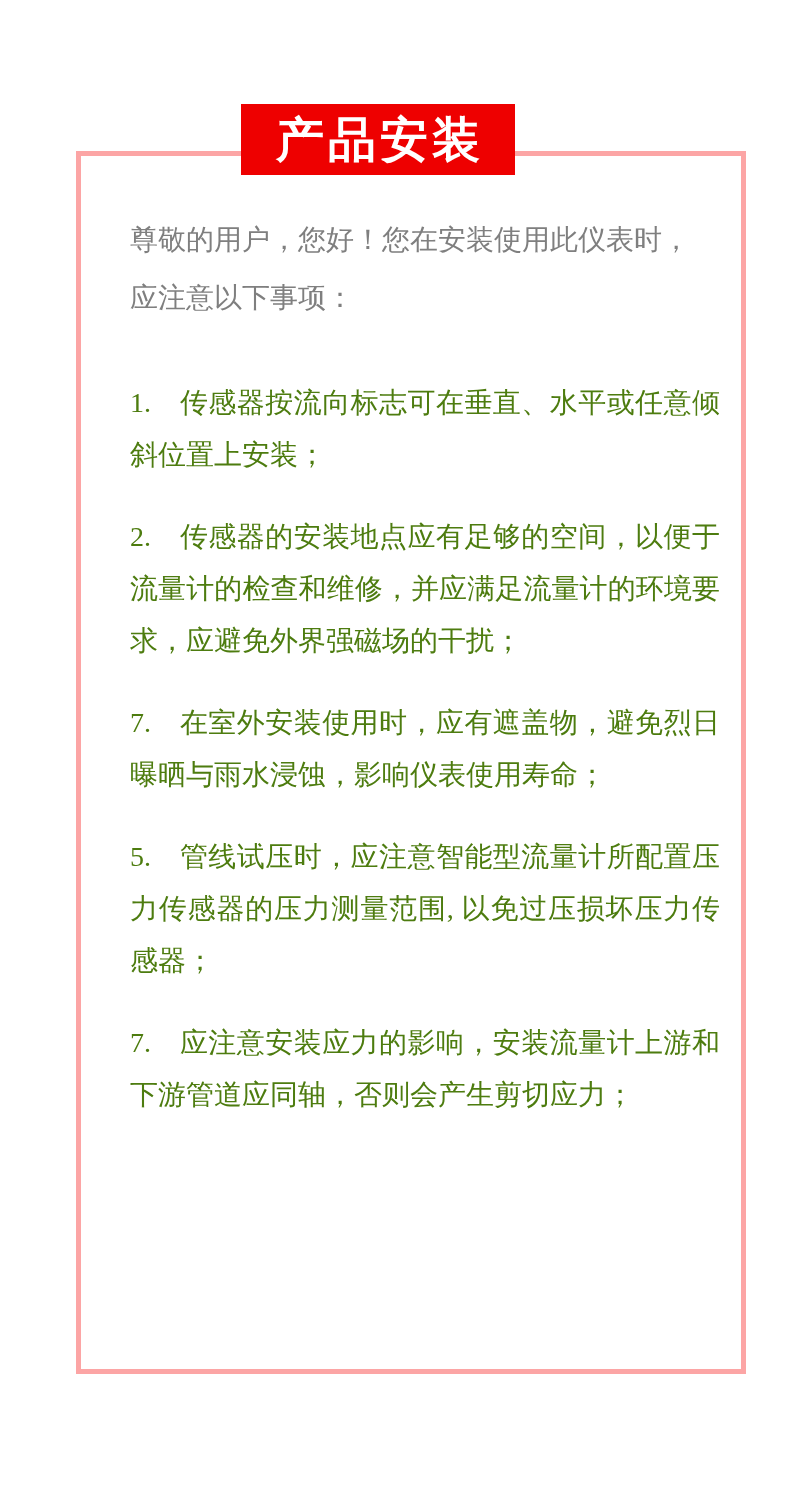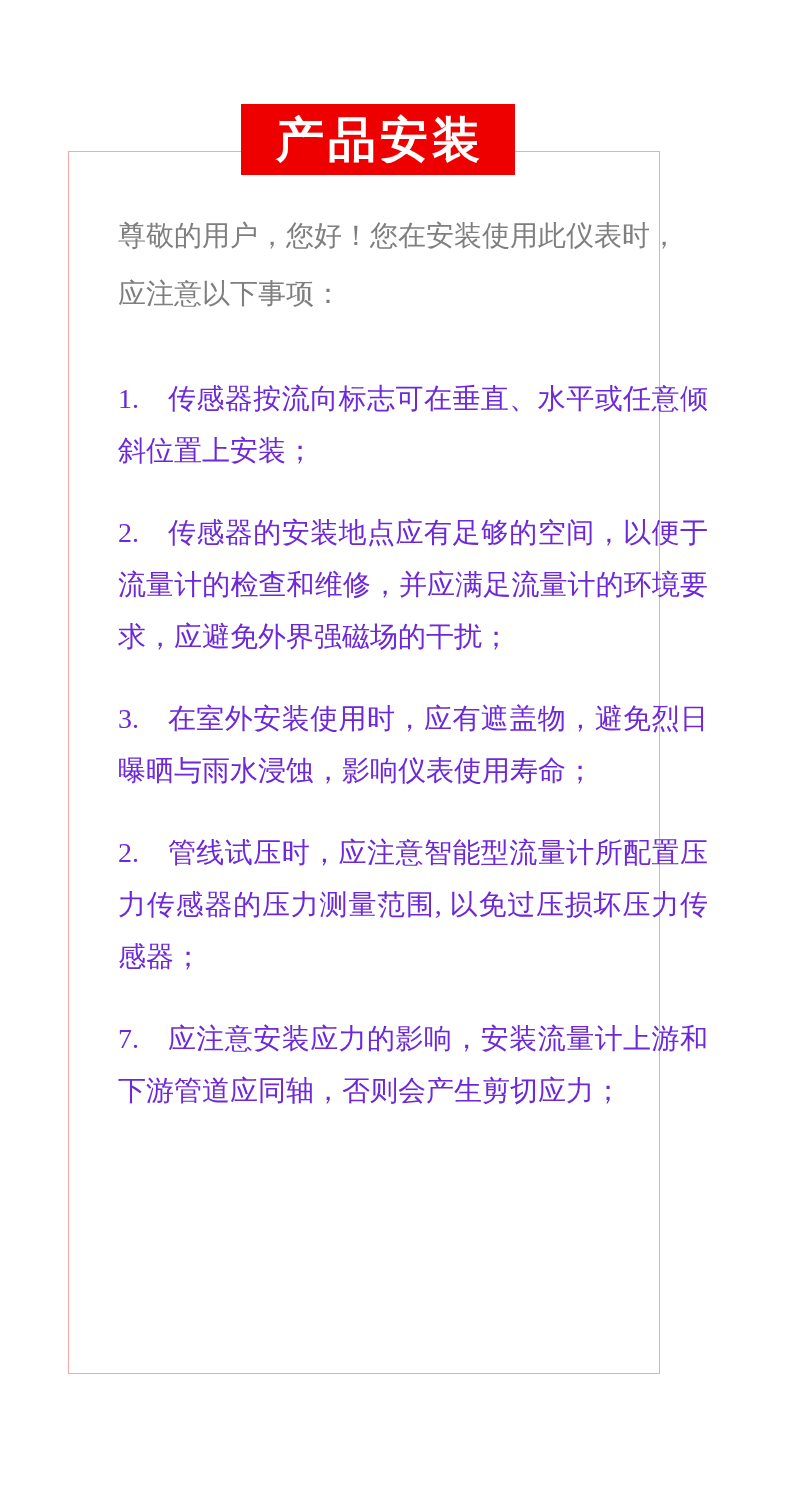--- a/index.html
+++ b/index.html
@@ -10,25 +10,25 @@
   }
   .page {
     position: relative;
     width: 790px;
     height: 1501px;
     background: #ffffff;
     overflow: hidden;
   }
   .notice-card {
     position: absolute;
-    left: 68px;
+    left: 76px;
     top: 151px;
-    width: 592px;
+    width: 670px;
     height: 1223px;
-    border: 1px solid #fca5a5;
+    border: 5px solid #fca5a5;
     box-sizing: border-box;
     background: #ffffff;
   }
   .title-banner {
     position: absolute;
     left: 241px;
     top: 104px;
     width: 274px;
     height: 71px;
     background: #ee0000;
@@ -56,21 +56,21 @@
     font-size: 28px;
     line-height: 58px;
     color: #7f7f7f;
     font-family: "Liberation Sans", sans-serif;
   }
   .note-item {
     width: 590px;
     margin: 0 0 30px 0;
     font-size: 28px;
     line-height: 52px;
-    color: #6d28d9;
+    color: #4d7c0f;
     font-family: "Liberation Serif", serif;
     text-align: justify;
   }
 </style>
 </head>
 <body>
 
 <div class="page">
 
   <div class="title-banner">
@@ -79,23 +79,23 @@
 
   <div class="notice-card">
     <div class="card-content">
 
       <p class="intro-paragraph">尊敬的用户，您好！您在安装使用此仪表时，应注意以下事项：</p>
 
       <p class="note-item">1.　传感器按流向标志可在垂直、水平或任意倾斜位置上安装；</p>
 
       <p class="note-item">2.　传感器的安装地点应有足够的空间，以便于流量计的检查和维修，并应满足流量计的环境要求，应避免外界强磁场的干扰；</p>
 
-      <p class="note-item">3.　在室外安装使用时，应有遮盖物，避免烈日曝晒与雨水浸蚀，影响仪表使用寿命；</p>
+      <p class="note-item">7.　在室外安装使用时，应有遮盖物，避免烈日曝晒与雨水浸蚀，影响仪表使用寿命；</p>
 
-      <p class="note-item">2.　管线试压时，应注意智能型流量计所配置压力传感器的压力测量范围, 以免过压损坏压力传感器；</p>
+      <p class="note-item">5.　管线试压时，应注意智能型流量计所配置压力传感器的压力测量范围, 以免过压损坏压力传感器；</p>
 
       <p class="note-item">7.　应注意安装应力的影响，安装流量计上游和下游管道应同轴，否则会产生剪切应力；</p>
 
 
     </div>
   </div>
 
 </div>
 
 </body></html>

